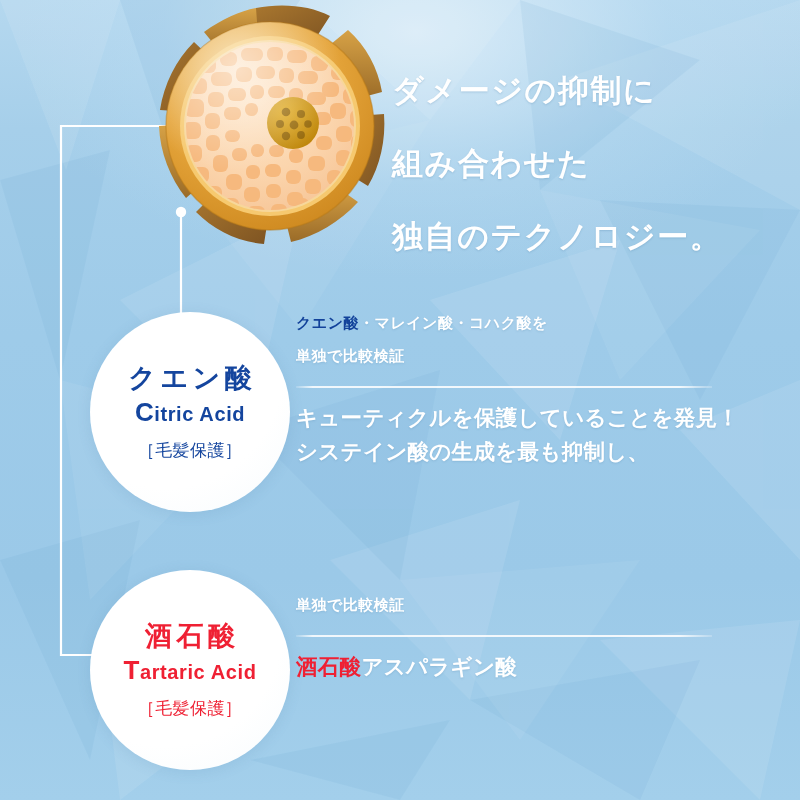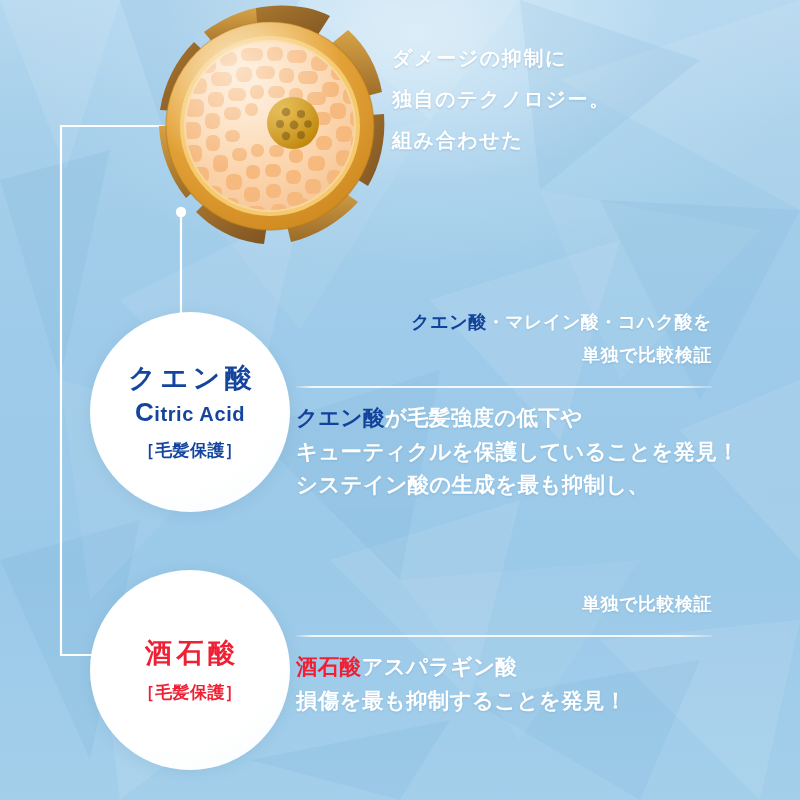--- a/index.html
+++ b/index.html
@@ -37,26 +37,27 @@
   }
 
   
   .headline {
     position:absolute;
     left:392px; top:38px;
     width:400px;
   }
   .headline .hl {
     color:#ffffff;
-    font-size:20px;
+    font-size:31px;
     font-weight:700;
     line-height:41px;
     letter-spacing:1.6px;
     text-shadow:0 1px 2px rgba(80,130,170,.28);
     white-space:nowrap;
+    margin-top:32px;
   }
 
   
   .name-circle {
     position:absolute;
     width:200px; height:200px;
     border-radius:50%;
     background:radial-gradient(circle at 38% 30%, #ffffff 0%, #ffffff 62%, #fbfdfe 80%, #f4f9fc 100%);
     box-shadow:0 2px 14px rgba(70,120,160,.14);
     display:flex; flex-direction:column;
@@ -71,40 +72,40 @@
     letter-spacing:4.5px; line-height:1;
     text-indent:4.5px;
   }
   .nc-en {
     font-size:20px; font-weight:700;
     letter-spacing:.6px; line-height:1;
     margin-top:7px;
   }
   .nc-en .cap { font-size:26px; }
   .nc-tag {
-    font-size:17px; font-weight:700;
+    font-size:17px; font-weight:400;
     letter-spacing:.4px; line-height:1;
     margin-top:17px;
   }
   .blue { color:#14459e; }
   .red  { color:#ef2033; }
 
   
   .txt-block { position:absolute; }
   #block-citric   { left:296px; top:306px;  width:416px; }
   #block-tartaric { left:296px; top:588px;  width:416px; }
 
   .lead, .body { }
   .lead .ln, .body .ln {
     color:#ffffff;
     font-weight:700;
     white-space:nowrap;
     text-shadow:0 1px 2px rgba(80,130,170,.25);
   }
-  .lead .ln { font-size:18px; line-height:33px; letter-spacing:.5px;text-align:right; }
+  .lead .ln { font-size:15px; line-height:33px; letter-spacing:.5px; }
   .body .ln { font-size:21.5px; line-height:33.5px; letter-spacing:.3px; }
 
   .kw-blue { color:#12429a; text-shadow:none; }
   .kw-red  { color:#ef2033; text-shadow:none; }
 
   .divider {
     height:2px; width:100%;
     background:linear-gradient(90deg, rgba(255,255,255,.15) 0%, rgba(255,255,255,.85) 4%, rgba(255,255,255,.88) 92%, rgba(255,255,255,.2) 100%);
     margin:14px 0 14px 0;
   }
@@ -286,52 +287,51 @@
       <circle cx="156" cy="122" r="3.8"></circle>
       <circle cx="134" cy="134" r="4.2"></circle>
       <circle cx="149" cy="133" r="3.9"></circle>
     </g>
 
     <circle cx="118" cy="124" r="104" fill="url(#gShine)"></circle>
   </svg>
 
   <div class="headline">
     <div class="hl">ダメージの抑制に</div>
+    <div class="hl">組み合わせた</div>
     <div class="hl">独自のテクノロジー。</div>
-    <div class="hl">組み合わせた</div>
   </div>
 
   <div class="name-circle" id="circle-citric">
     <div class="nc-jp blue">クエン酸</div>
     <div class="nc-en blue"><span class="cap">C</span><span>itric Acid</span></div>
     <div class="nc-tag blue">［毛髪保護］</div>
   </div>
 
   <div class="name-circle" id="circle-tartaric">
     <div class="nc-jp red">酒石酸</div>
+    <div class="nc-en red"><span class="cap">T</span><span>artaric Acid</span></div>
     <div class="nc-tag red">［毛髪保護］</div>
   </div>
 
   <div class="txt-block" id="block-citric">
     <div class="lead">
       <div class="ln"><span class="kw-blue">クエン酸</span><span>・マレイン酸・コハク酸を</span></div>
       <div class="ln">単独で比較検証</div>
     </div>
     <div class="divider"></div>
     <div class="body">
-      <div class="ln"><span class="kw-blue">クエン酸</span><span>が毛髪強度の低下や</span></div>
       <div class="ln">キューティクルを保護していることを発見！</div>
       <div class="ln">システイン酸の生成を最も抑制し、</div>
     </div>
   </div>
 
   <div class="txt-block" id="block-tartaric">
     <div class="lead">
       <div class="ln">単独で比較検証</div>
     </div>
     <div class="divider"></div>
     <div class="body">
       <div class="ln"><span class="kw-red">酒石酸</span><span>アスパラギン酸</span></div>
-      <div class="ln">損傷を最も抑制することを発見！</div>
     </div>
   </div>
 
 </div>
 
 </body></html>

